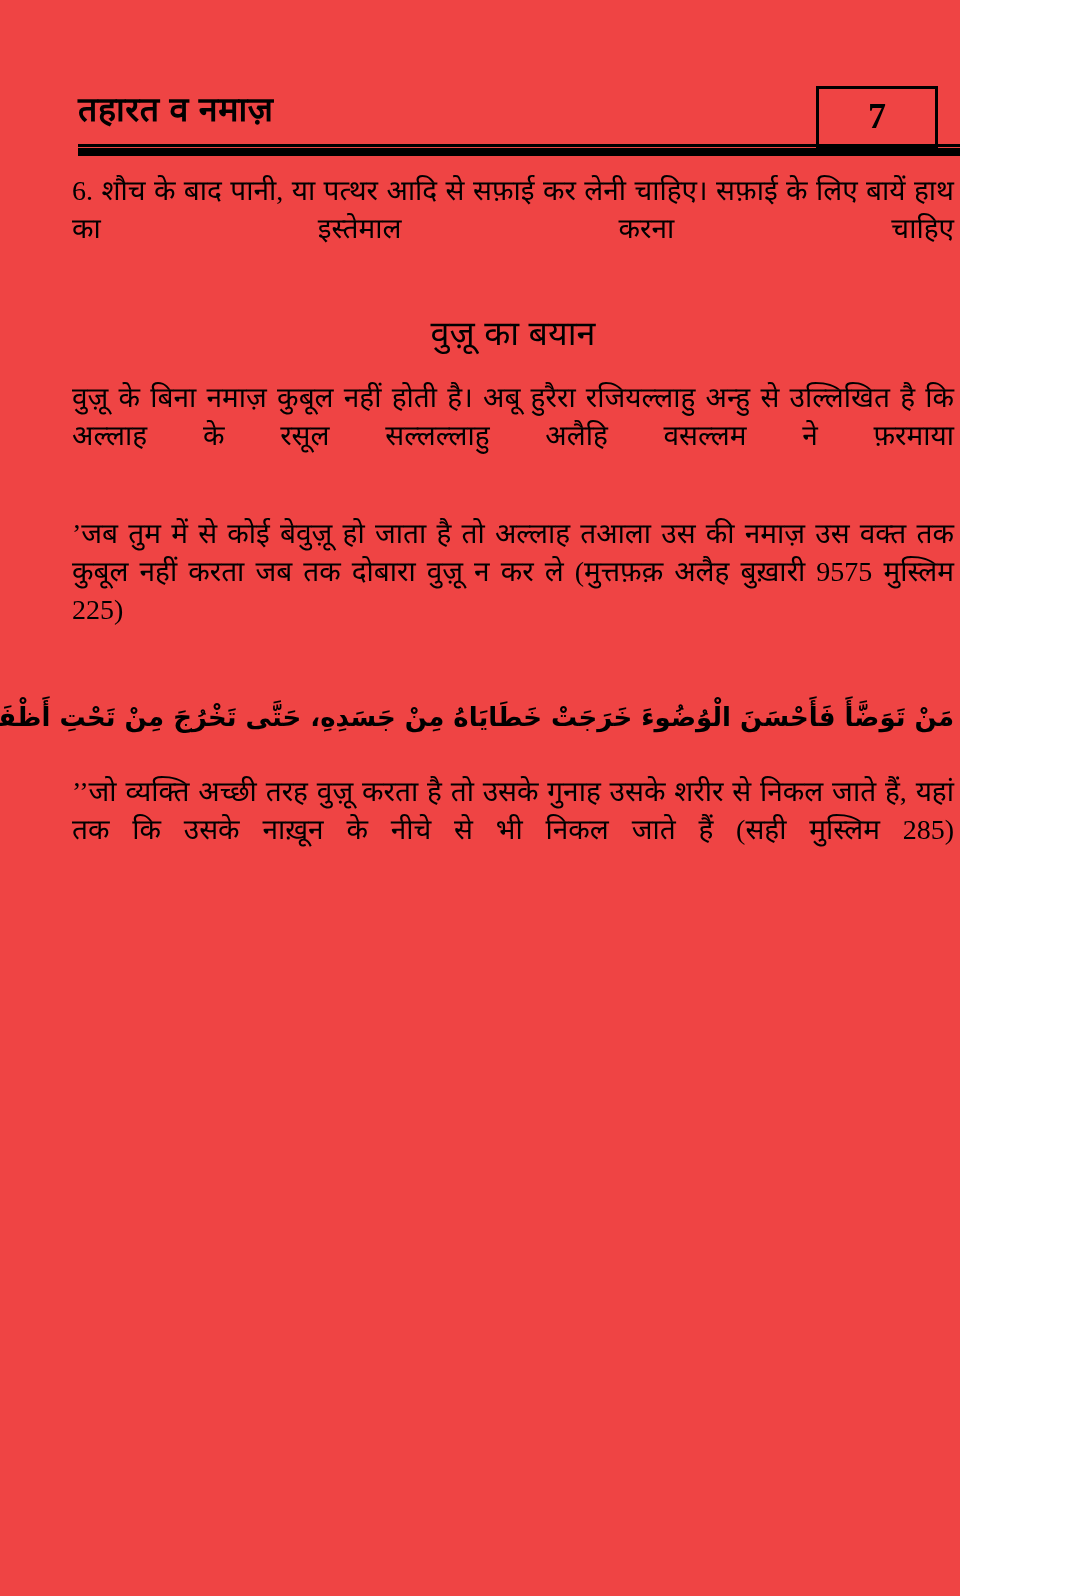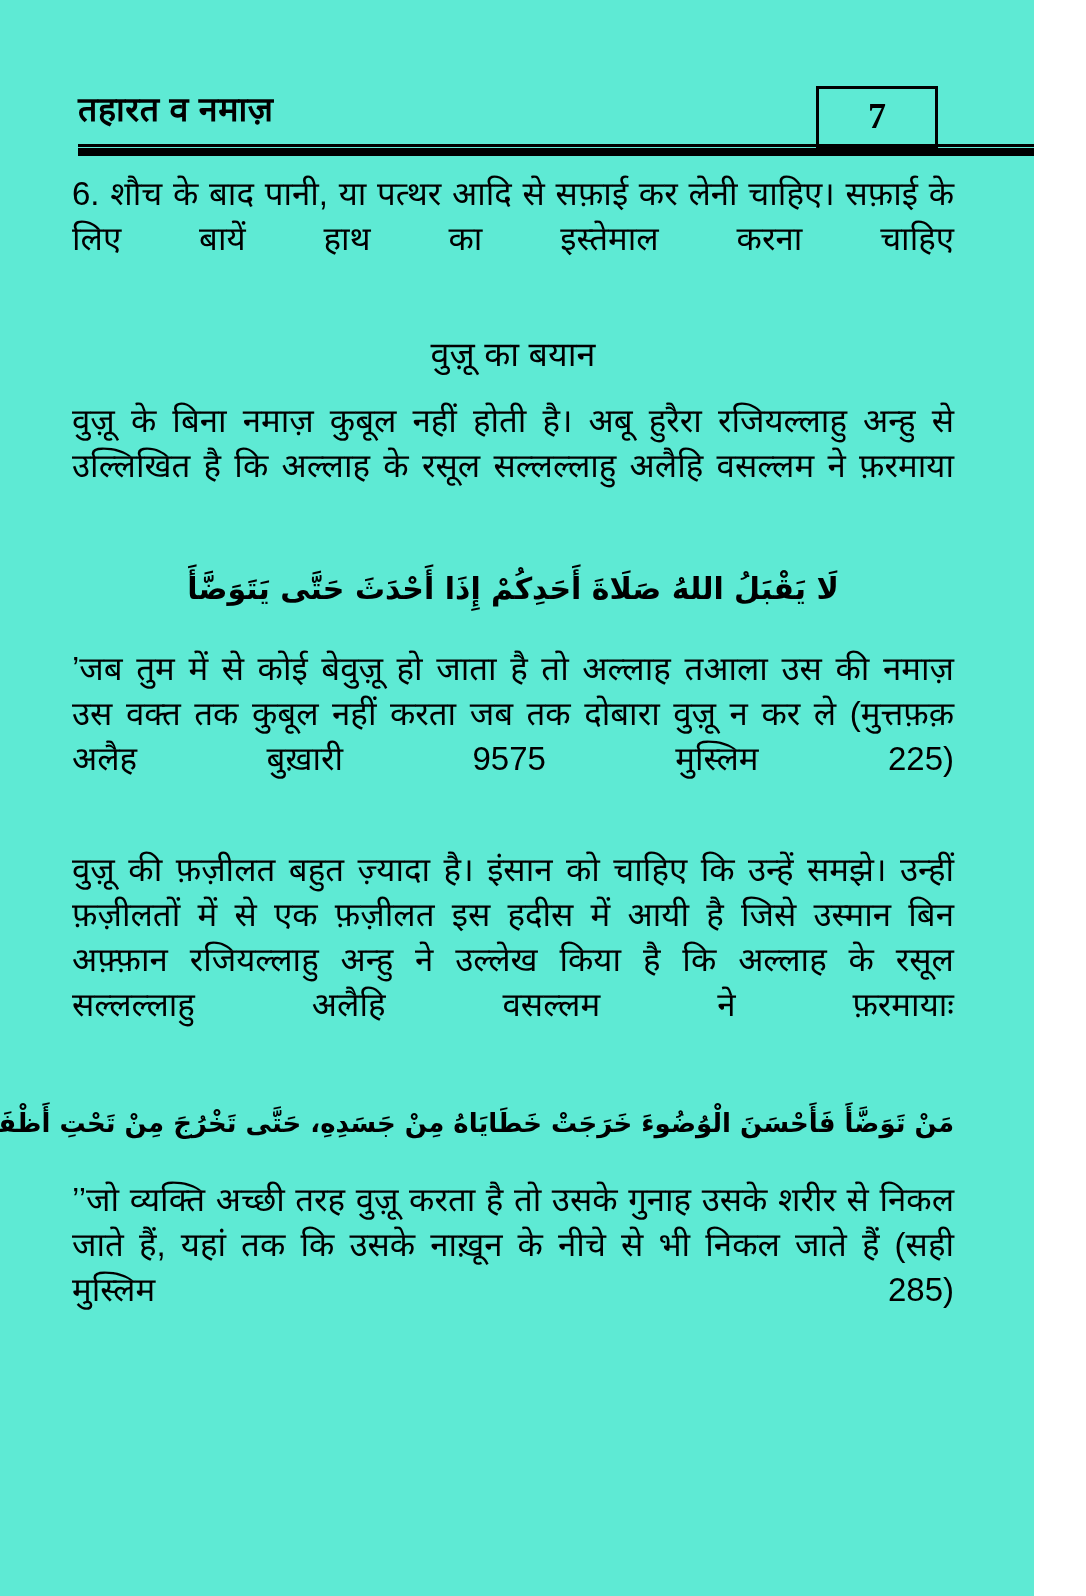--- a/index.html
+++ b/index.html
@@ -6,23 +6,23 @@
     margin: 0;
     padding: 0;
     background: #ffffff;
   }
   body {
     font-family: "Liberation Sans", "DejaVu Sans", sans-serif;
     color: #000000;
   }
   .page {
     position: relative;
-    width: 1034px;
+    width: 960px;
     height: 1596px;
-    background: #5eead4;
+    background: #ef4444;
     overflow: hidden;
     box-sizing: border-box;
   }
 
   
   .header {
     position: absolute;
     left: 78px;
     top: 86px;
     width: 860px;
@@ -78,26 +78,27 @@
 
   
   .content {
     position: absolute;
     left: 72px;
     top: 172px;
     width: 882px;
   }
   p.para {
     margin: 0 0 22px 0;
-    font-size: 33px;
+    font-size: 28px;
     line-height: 1.36;
     text-align: justify;
     text-justify: inter-word;
     font-weight: 400;
     word-spacing: 1px;
+    font-family: Liberation Serif, serif;
   }
   p.para::after {
     content: "";
     display: inline-block;
     width: 100%;
   }
   p.para.nojust {
     text-align: left;
   }
   p.para.nojust::after { display: none; }
@@ -147,25 +148,23 @@
   </div>
 
   <div class="content">
 
     <p class="para">6. शौच के बाद पानी, या पत्थर आदि से सफ़ाई कर लेनी चाहिए। सफ़ाई के लिए बायें हाथ का इस्तेमाल करना चाहिए</p>
 
     <h2 class="section-heading">वुज़ू का बयान</h2>
 
     <p class="para">वुज़ू के बिना नमाज़ कुबूल नहीं होती है। अबू हुरैरा रजियल्लाहु अन्हु से उल्लिखित है कि अल्लाह के रसूल सल्लल्लाहु अलैहि वसल्लम ने फ़रमाया</p>
 
-    <div class="arabic arabic-1">لَا يَقْبَلُ اللهُ صَلَاةَ أَحَدِكُمْ إِذَا أَحْدَثَ حَتَّى يَتَوَضَّأَ</div>
 
     <p class="para">’जब तुम में से कोई बेवुज़ू हो जाता है तो अल्लाह तआला उस की नमाज़ उस वक्त तक कुबूल नहीं करता जब तक दोबारा वुज़ू न कर ले (मुत्तफ़क़ अलैह बुख़ारी 9575 मुस्लिम 225)</p>
 
-    <p class="para">वुज़ू की फ़ज़ीलत बहुत ज़्यादा है। इंसान को चाहिए कि उन्हें समझे। उन्हीं फ़ज़ीलतों में से एक फ़ज़ीलत इस हदीस में आयी है जिसे उस्मान बिन अफ़्फ़ान रजियल्लाहु अन्हु ने उल्लेख किया है कि अल्लाह के रसूल सल्लल्लाहु अलैहि वसल्लम ने फ़रमायाः</p>
 
     <div class="arabic arabic-2">مَنْ تَوَضَّأَ فَأَحْسَنَ الْوُضُوءَ خَرَجَتْ خَطَايَاهُ مِنْ جَسَدِهِ، حَتَّى تَخْرُجَ مِنْ تَحْتِ أَظْفَارِهِ</div>
 
     <p class="para">’’जो व्यक्ति अच्छी तरह वुज़ू करता है तो उसके गुनाह उसके शरीर से निकल जाते हैं, यहां तक कि उसके नाख़ून के नीचे से भी निकल जाते हैं (सही मुस्लिम 285)</p>
 
 
   </div>
 </div>
 
 </body></html>

